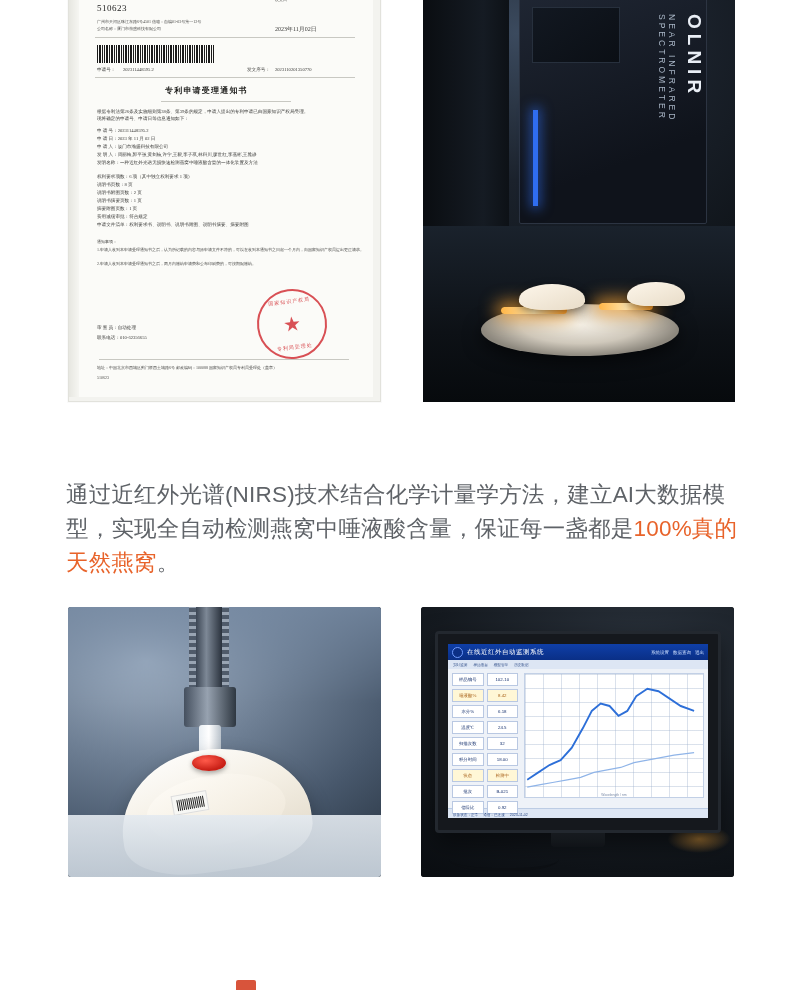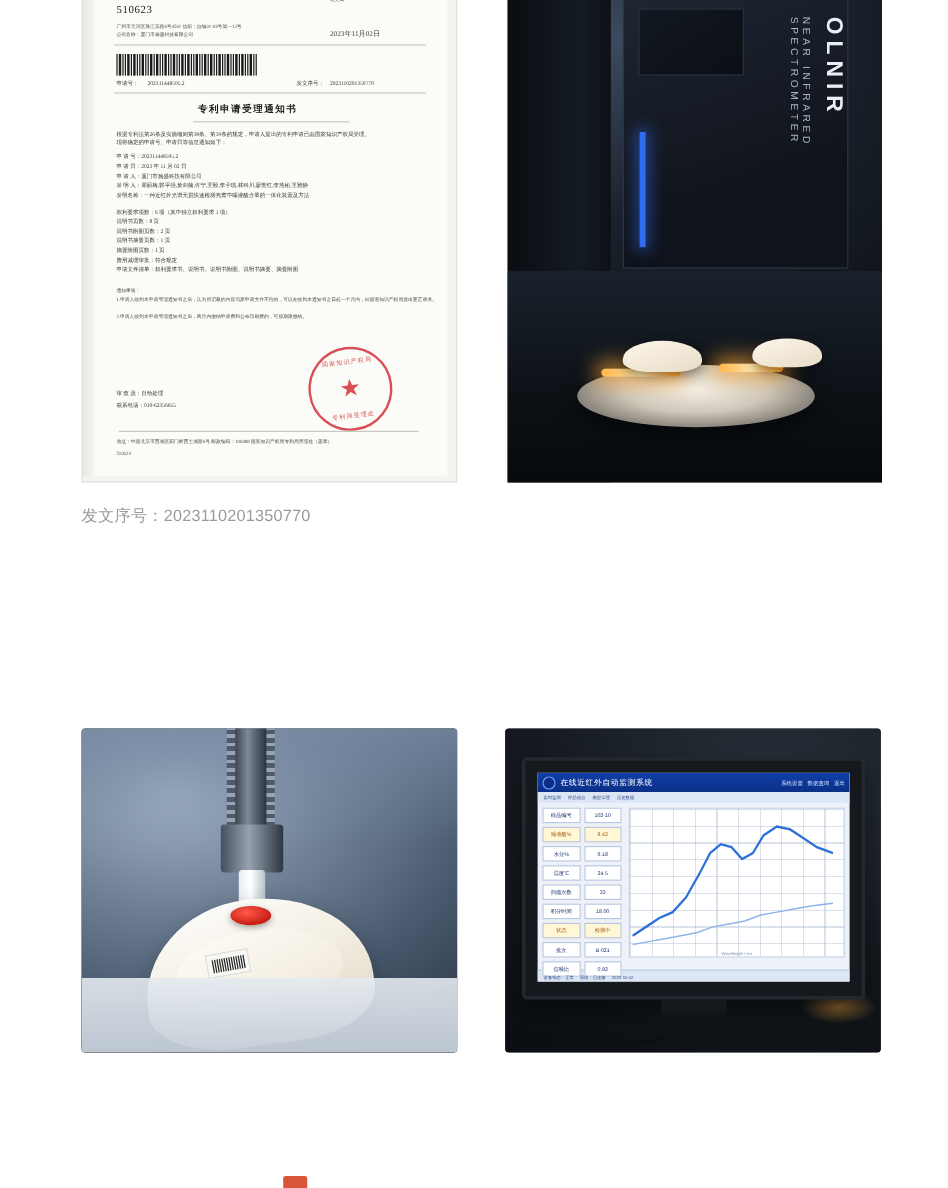--- a/index.html
+++ b/index.html
@@ -628,25 +628,25 @@
         <div class="spec-turn"></div>
         <div class="glow-bar" style="left:78px; bottom:88px; width:66px;"></div>
         <div class="glow-bar" style="left:176px; bottom:92px; width:54px;"></div>
         <div class="nest-shape" style="left:96px; bottom:92px; width:66px; height:26px;"></div>
         <div class="nest-shape" style="left:204px; bottom:96px; width:58px; height:24px;"></div>
       </div>
     </div>
   </div>
 
   <div class="meta">
-    <div class="meta-row">
-      <span>发文序号：</span><span>2023110201350770</span>
-    </div>
   </div>
 
+  <p class="headline">
+    <span>通过近红外光谱(NIRS)技术结合化学计量学方法，建立AI大数据模型，实现全自动检测燕窝中唾液酸含量，保证每一盏都是</span><span class="hl">100%真的天然燕窝</span><span>。</span>
+  </p>
 
   <div class="photo photo-probe">
     <div class="probe-bg"></div>
     <div class="probe-blur-top"></div>
     <div class="probe-coil"></div>
     <div class="probe-shaft"></div>
     <div class="probe-block"></div>
     <div class="probe-tip"></div>
     <div class="nest-big"></div>
     <div class="red-cap"></div>

